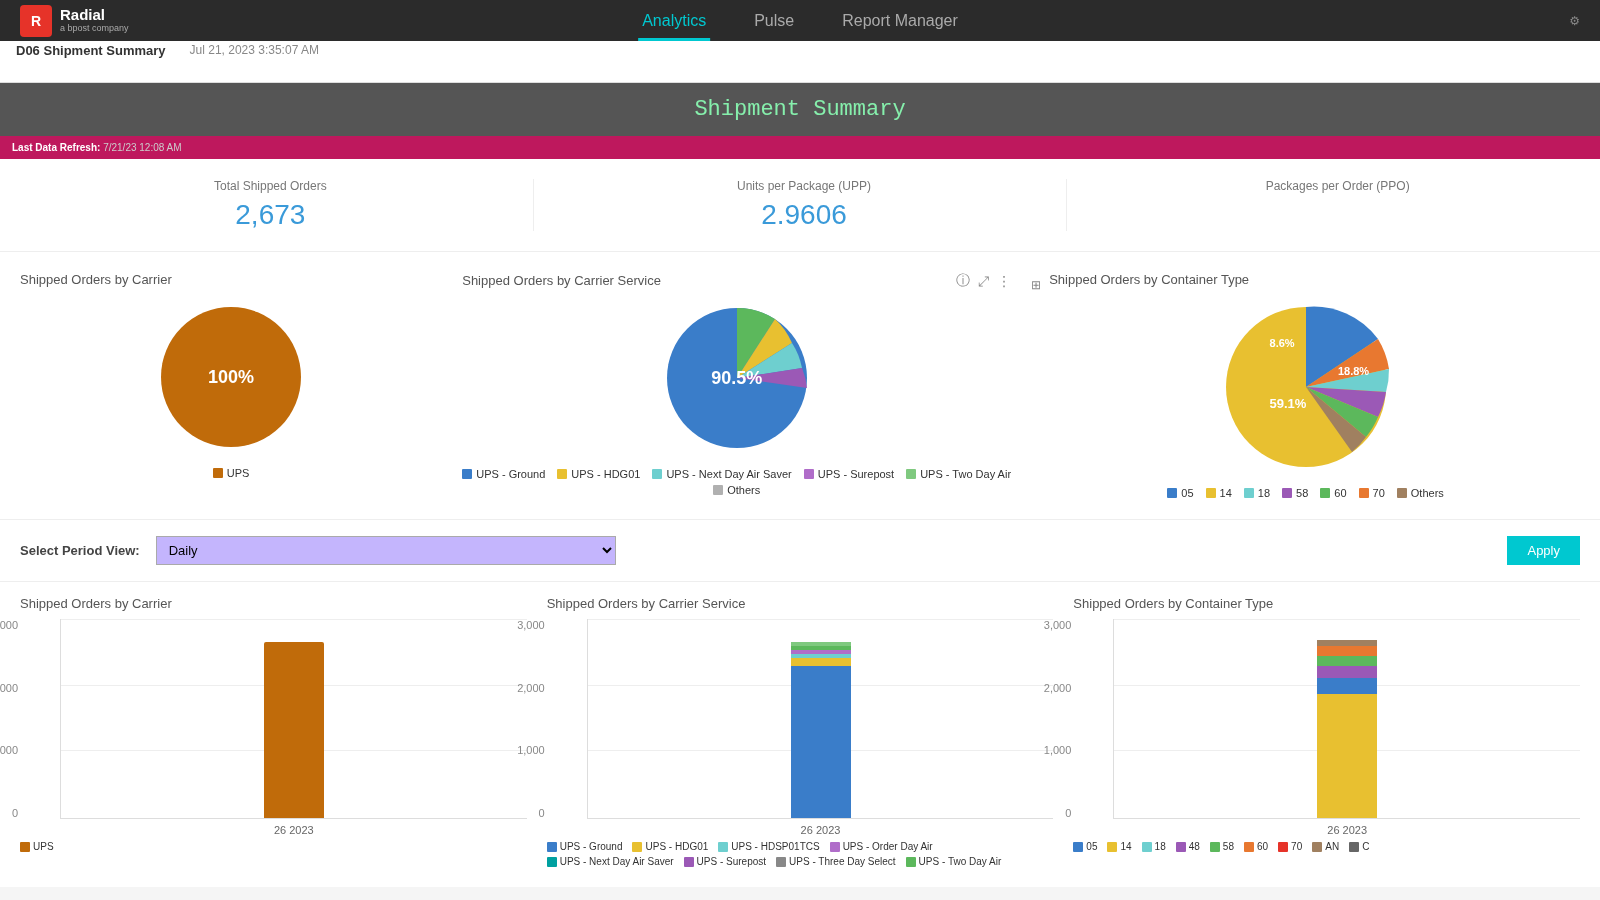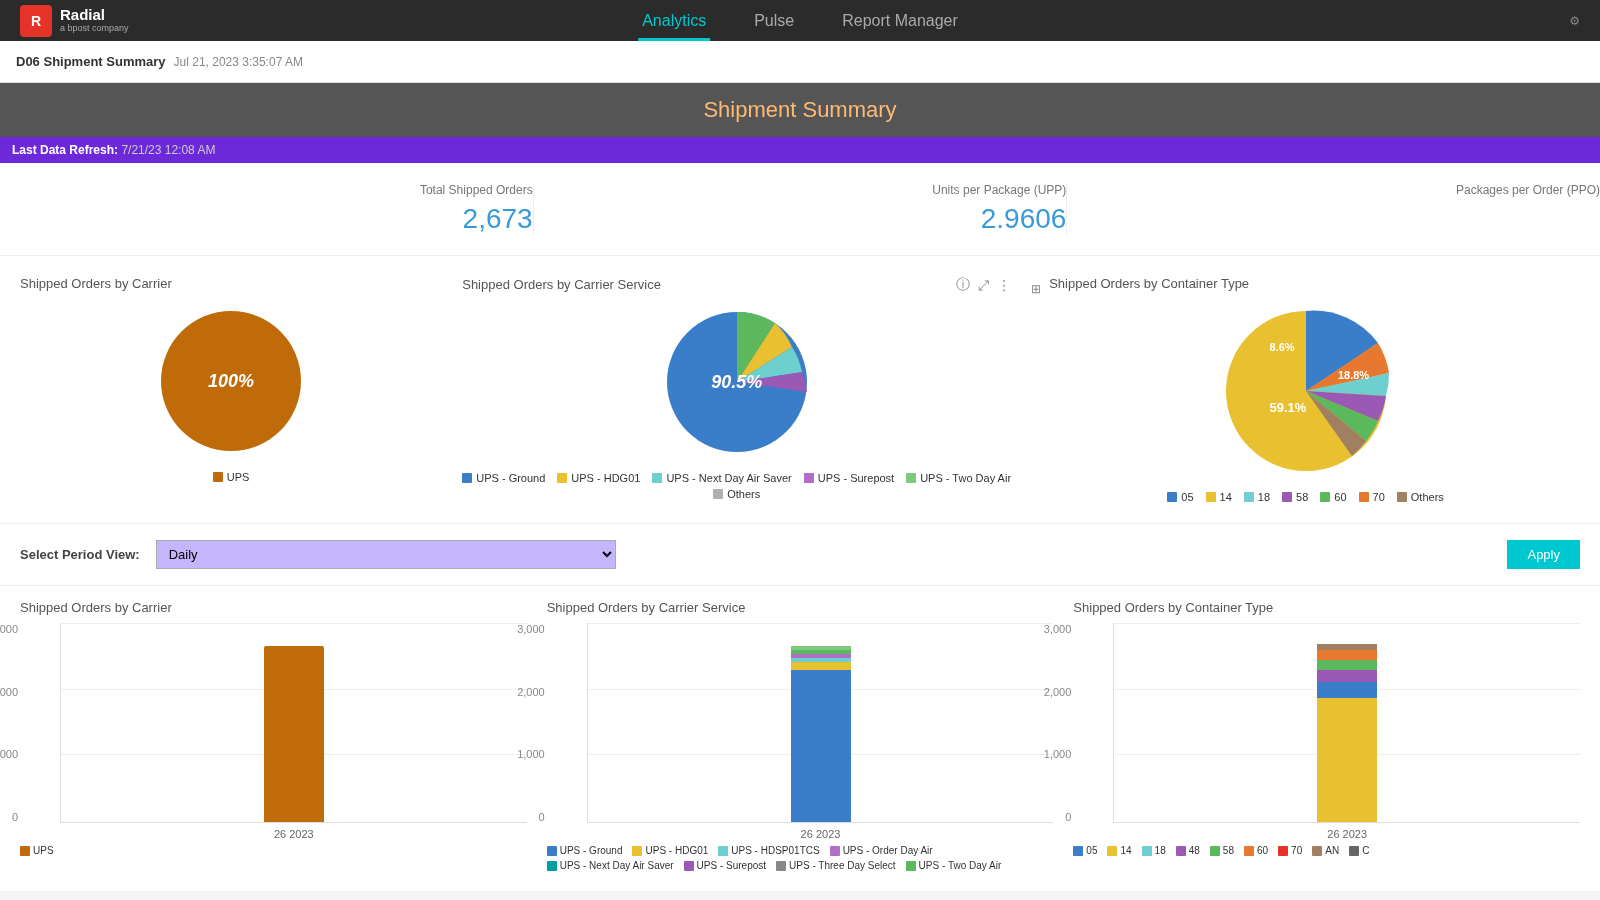--- a/index.html
+++ b/index.html
@@ -59,55 +59,55 @@
       left: 0; right: 0;
       height: 3px;
       background: #00c8d0;
     }
 
     
     .subheader {
       background: white;
       padding: 2px 16px;
       display: flex;
-      align-items: center;
-      gap: 8px;
+      align-items: flex-start;
+      gap: 24px;
       border-bottom: 1px solid #ddd;
       height: 42px;
     }
     .subheader .report-title { font-weight: bold; font-size: 13px; }
     .subheader .report-date { color: #888; font-size: 12px; }
 
     
     .page-header {
       background: #555;
       text-align: center;
       padding: 14px;
     }
-    .page-header h1 { color: #fdba74; font-size: 22px; font-weight: normal; }
+    .page-header h1 { color: #86efac; font-size: 22px; font-weight: normal; font-family: Liberation Mono, monospace; }
 
     
     .data-refresh {
-      background: #6d28d9;
+      background: #be185d;
       padding: 6px 12px;
-      font-size: 12px;
+      font-size: 10px;
       color: #ccc;
     }
     .data-refresh strong { color: white; }
 
     
     .kpi-row {
       background: white;
       display: flex;
       padding: 20px 0;
       border-bottom: 1px solid #eee;
     }
     .kpi-item {
       flex: 1;
-      text-align: right;
+      text-align: center;
       border-right: 1px solid #eee;
       margin-left: 8px;
     }
     .kpi-item:last-child { border-right: none; }
     .kpi-label { font-size: 12px; color: #777; margin-bottom: 6px; }
     .kpi-value { font-size: 28px; color: #3a9ad9; font-weight: 300; }
 
     
     .charts-section {
       background: white;
@@ -119,21 +119,21 @@
     .chart-panel { flex: 1; }
     .chart-panel-title { font-size: 13px; color: #555; margin-bottom: 10px; }
 
     
     .pie-container { display: flex; flex-direction: column; align-items: center; }
     .pie-wrapper { position: relative; width: 160px; height: 160px; }
     .pie-label {
       position: absolute;
       top: 50%; left: 50%;
       transform: translate(-50%, -50%);
-      font-size: 18px; color: white; font-weight: bold; font-style: italic;
+      font-size: 18px; color: white; font-weight: bold;
     }
 
     
     .legend { display: flex; flex-wrap: wrap; gap: 4px 12px; margin-top: 10px; font-size: 11px; justify-content: center; }
     .legend-item { display: flex; align-items: center; gap: 4px; }
     .legend-dot { width: 10px; height: 10px; border-radius: 1px; flex-shrink: 0; }
     .chart-header-row { display: flex; align-items: center; gap: 8px; align-self: flex-end; margin-bottom: 8px; }
     .chart-header-icon { color: #888; font-size: 14px; cursor: pointer; }
 
     

